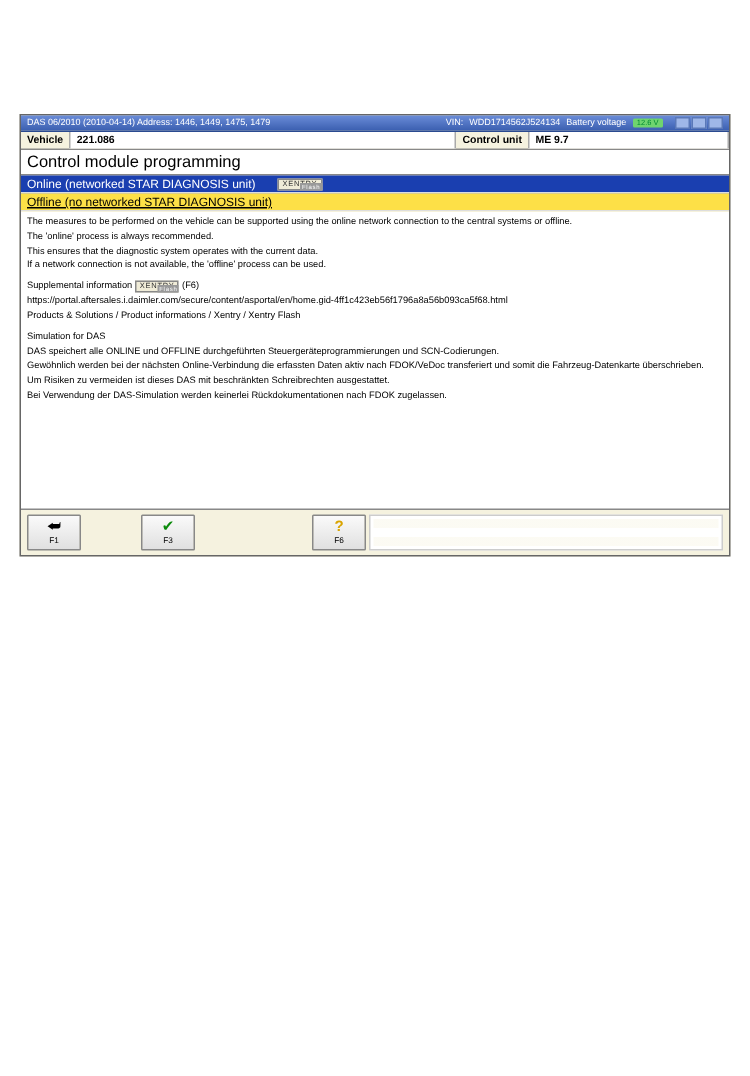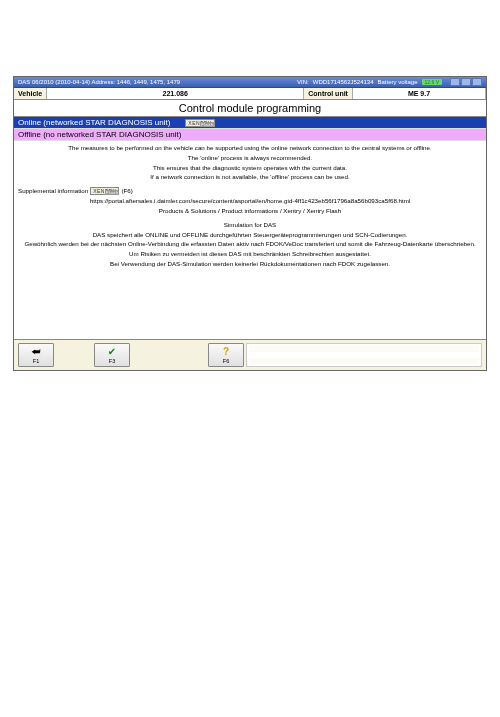--- a/index.html
+++ b/index.html
@@ -1,15 +1,15 @@
 <!DOCTYPE html>
 <html><head>
 <meta charset="utf-8">
 <style>
-  * { box-sizing: border-box; margin: 0; padding: 0; text-align: center; }
+  * { box-sizing: border-box; margin: 0; padding: 0; }
   html, body { width: 500px; height: 717px; background: #fff; font-family: Arial, sans-serif; font-size: 7px; overflow: hidden; }
   .app {
     position: absolute;
     left: 13px; top: 76px;
     width: 474px; height: 295px;
     border: 1px solid #666;
     background: #f5f2df;
     display: flex; flex-direction: column;
   }
   .titlebar {
@@ -49,21 +49,21 @@
     border-bottom: 1px solid #888;
   }
   .option-row {
     font-size: 8px;
     padding: 1px 4px;
     display: flex; align-items: center;
     gap: 15px;
     border-bottom: 1px solid #ddd;
   }
   .option-row.selected { background: #1a3fb0; color: #fff; }
-  .option-row.unselected { background: #f0abfc; color: #000; }
+  .option-row.unselected { background: #fde047; color: #000; text-decoration: underline; }
   .xentry-badge {
     display: inline-flex; align-items:center; justify-content:center;
     border: 1px solid #888;
     background: #f0ecd8;
     font-size: 5px;
     padding: 0 2px;
     color: #333;
     letter-spacing: 0.5px;
     position: relative;
   }

